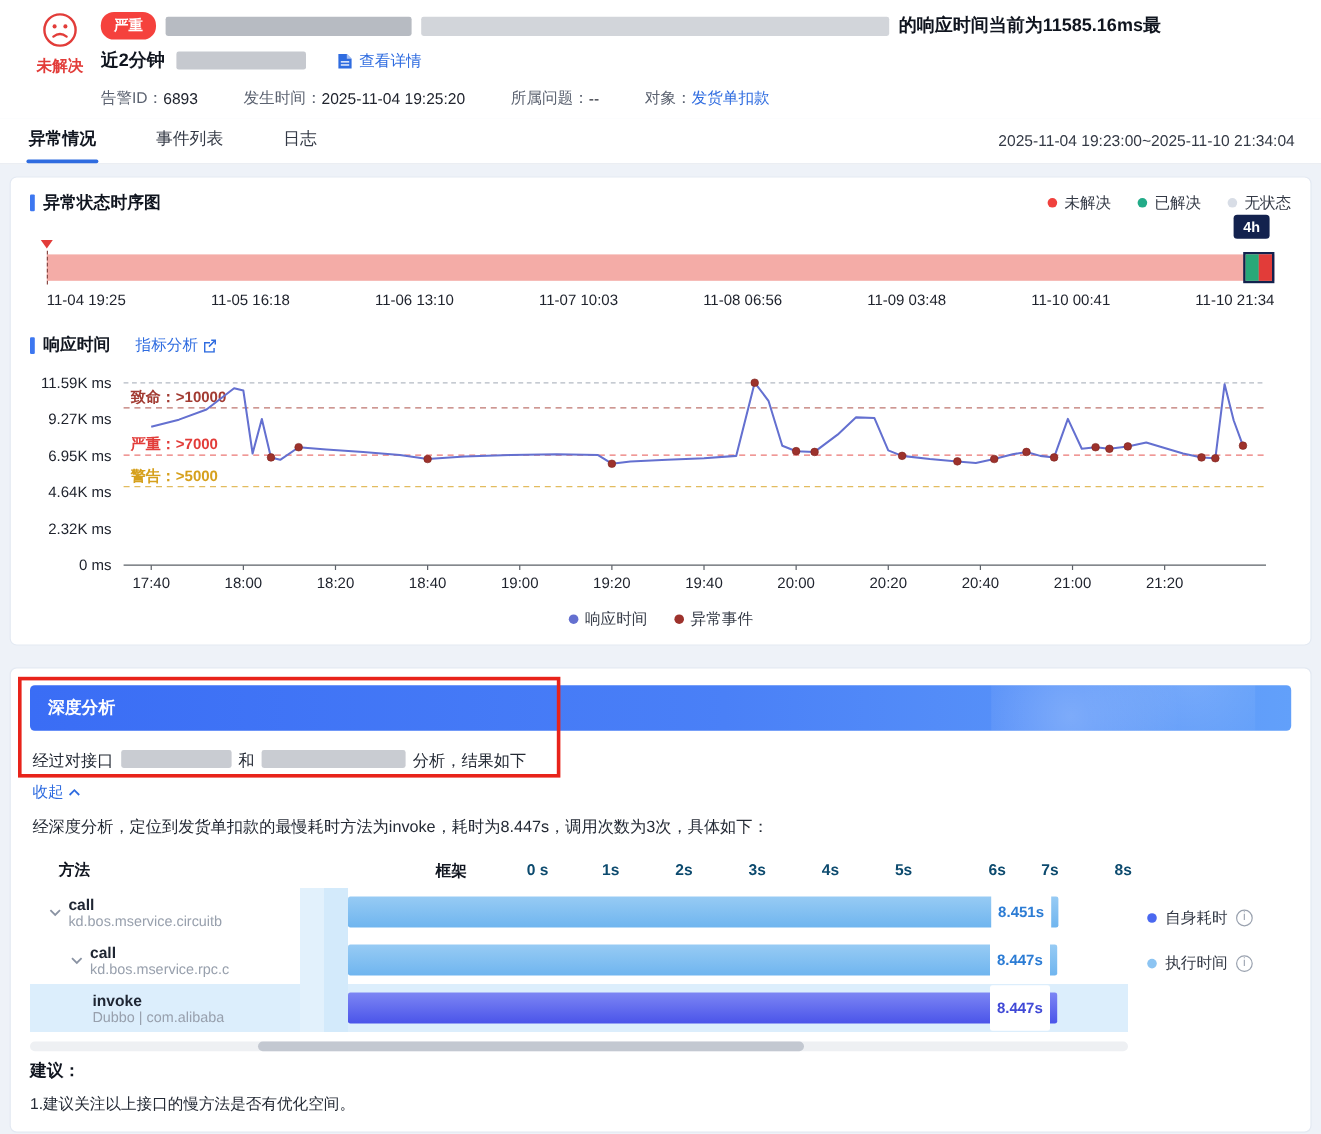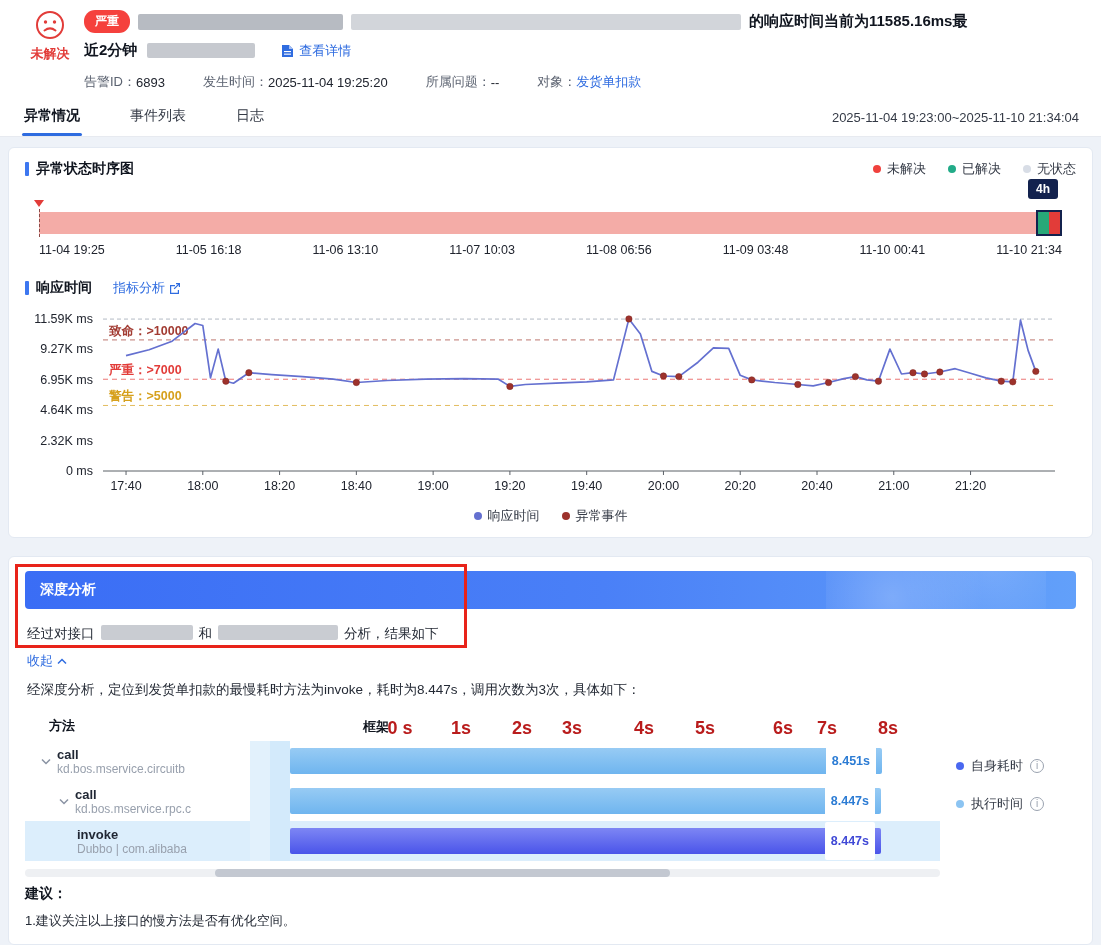--- a/index.html
+++ b/index.html
@@ -72,21 +72,21 @@
   .collapse { display:inline-flex; align-items:center; gap:4px; color:#2f6ce0; font-size:13px; margin-left:2px; cursor:pointer; text-decoration:none; }
   .da-summary { margin:11px 2px 12px; font-size:13.5px; color:#242a35; }
 
   .flame-wrap { display:flex; }
   .flame { width:915px; flex-shrink:0; }
   .flame-head { display:flex; align-items:center; height:30px; font-size:13px; font-weight:700; color:#10151f; }
   .fh-name { width:225px; padding-left:24px; }
   .fh-guide { width:40px; }
   .fh-axis { position:relative; flex:1; height:100%; }
   .fh-frame { position:absolute; left:73px; top:7px; }
-  .f-tick { position:absolute; top:7px; transform:translateX(-50%); font-weight:700; color:#b91c1c; font-size:18px; }
+  .f-tick { position:absolute; top:7px; transform:translateX(-50%); font-weight:700; color:#0c4a6e; font-size:13px;margin-left:48px; }
   .f-row { display:flex; height:40px; align-items:stretch; }
   .f-row.hl { background:#dceefc; }
   .f-name { width:225px; display:flex; align-items:center; gap:6px; overflow:hidden; }
   .f-texts { min-width:0; }
   .f-nm { font-size:13px; font-weight:700; color:#1f2633; line-height:15px; }
   .f-sub { font-size:12px; color:#98a0ad; line-height:14px; white-space:nowrap; overflow:hidden; text-overflow:ellipsis; }
   .f-guide { width:40px; background:linear-gradient(90deg,#e2f1fc 0 20px,#d3eafb 20px 40px); }
   .f-bararea { position:relative; flex:1; }
   .f-bar { position:absolute; left:0; top:7px; height:26px; border-radius:2px; }
   .f-bar.exec { background:linear-gradient(180deg,#97cbf4,#6fb5ef); }
@@ -324,21 +324,21 @@
     <div class="flame-wrap">
       <div class="flame">
         <div class="flame-head">
           <div class="fh-name">方法</div>
           <div class="fh-guide"></div>
           <div class="fh-axis" id="flame-axis">
             <div class="fh-frame">框架</div>
           <span class="f-tick" style="left: 110px;">0 s</span>
               <span class="f-tick" style="left: 171px;">1s</span>
               <span class="f-tick" style="left: 232px;">2s</span>
-              <span class="f-tick" style="left: 282px;">3s</span>
+              <span class="f-tick" style="left: 293px;">3s</span>
               <span class="f-tick" style="left: 354px;">4s</span>
               <span class="f-tick" style="left: 415px;">5s</span>
               <span class="f-tick" style="left: 493px;">6s</span>
               <span class="f-tick" style="left: 537px;">7s</span>
               <span class="f-tick" style="left: 598px;">8s</span>
             </div>
         </div>
         <div id="flame-rows">
             <div class="f-row">
               <div class="f-name" style="padding-left: 16px;">

